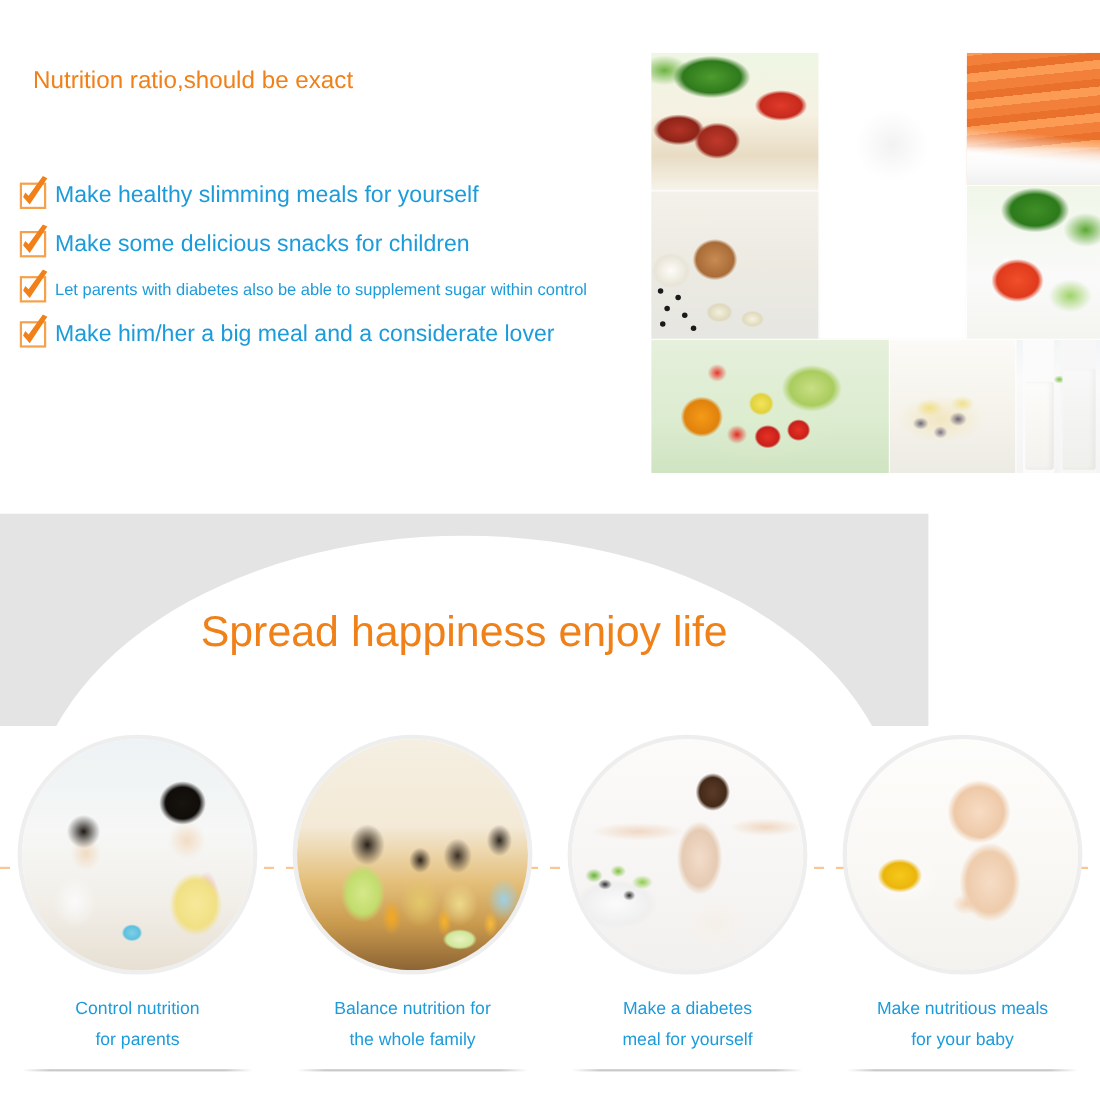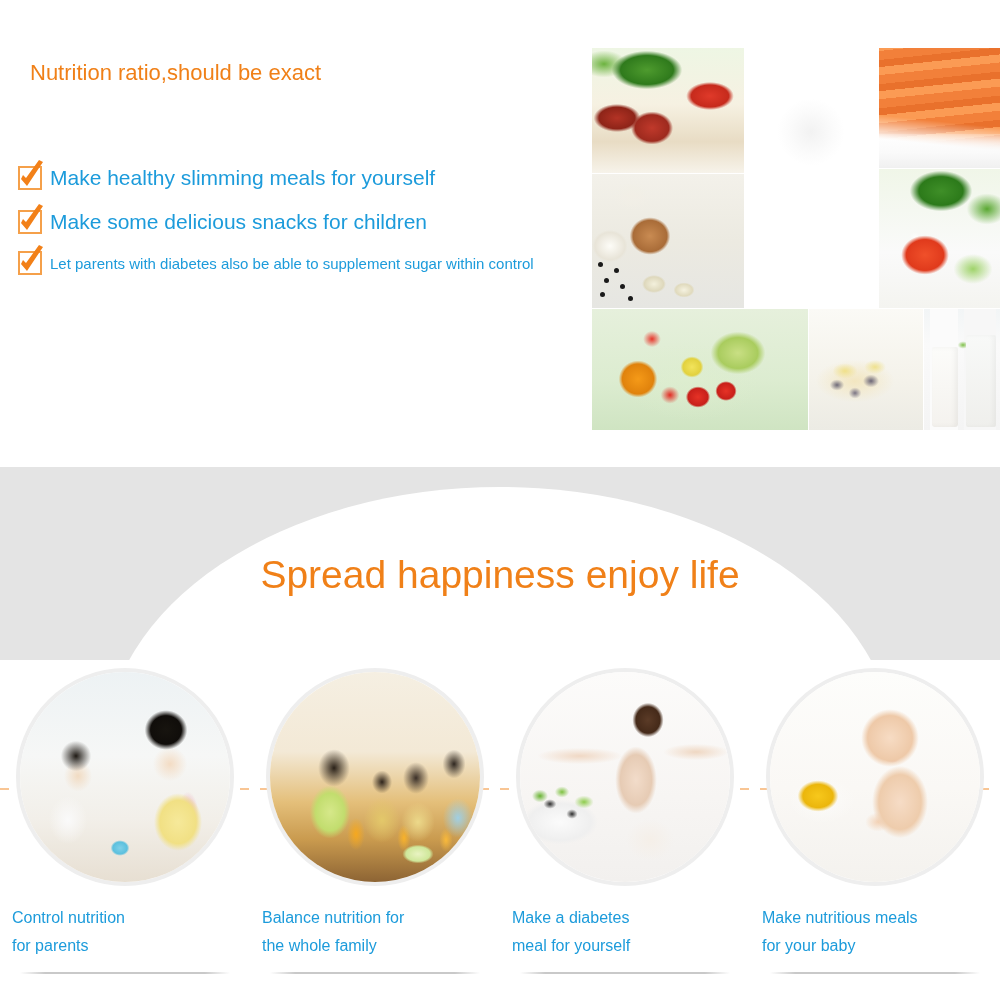--- a/index.html
+++ b/index.html
@@ -162,21 +162,21 @@
     background: linear-gradient(180deg, #f8f9f8 0%, #efefec 100%); border-radius: 2px;
     box-shadow: inset -3px 0 5px rgba(0,0,0,0.04); }
   .leaf-sprig { position:absolute; left:34px; top:30px; width:16px; height:22px;
     background: radial-gradient(ellipse 7px 5px at 5px 6px, #7fc04a 0%, rgba(127,192,74,0) 75%),
                 radial-gradient(ellipse 6px 5px at 12px 14px, #8ecb55 0%, rgba(142,203,85,0) 75%); }
 
   
   #section-band {
     position: absolute;
     left: 0; top: 467px;
-    width: 1000px; height: 193px;
+    width: 844px; height: 193px;
     background: #e4e4e4;
     overflow: hidden;
   }
   #band-arc {
     position: absolute;
     left: 50%;
     transform: translateX(-50%);
     top: 20px;
     width: 790px;
     height: 440px;
@@ -290,21 +290,21 @@
       radial-gradient(ellipse 24px 30px at 48px 148px, #fafafa 0%, rgba(250,250,250,0) 80%),
       radial-gradient(ellipse 12px 10px at 100px 176px, #7fd0e8 0%, #5cc0de 60%, rgba(92,192,222,0) 78%),
       linear-gradient(180deg, #edf2f4 0%, #f6f7f6 40%, #f2efe9 70%, #e7dfd2 100%);
   }
 
   .caption {
     position: absolute;
     left: 12px;
     top: 244px;
     width: 226px;
-    text-align: left;
+    text-align: center;
     color: #1C9BDB;
     font-size: 16px;
     line-height: 28px;
   }
   .caption-rule {
     position: absolute;
     left: 20px;
     top: 312px;
     width: 210px;
     height: 2px;
@@ -340,20 +340,28 @@
 
     <div class="benefit-row small">
       <span class="check-box">
         <svg width="30" height="34" viewBox="0 0 30 34">
             <path d="M4 20 L10 27 L26 3 L22 1 L9 19 L6 16 Z" fill="#F28018"></path>
           </svg>
       </span>
       <span class="benefit-text">Let parents with diabetes also be able to supplement sugar within control</span>
     </div>
 
+    <div class="benefit-row">
+      <span class="check-box">
+        <svg width="30" height="34" viewBox="0 0 30 34">
+            <path d="M4 20 L10 27 L26 3 L22 1 L9 19 L6 16 Z" fill="#F28018"></path>
+          </svg>
+      </span>
+      <span class="benefit-text">Make him/her a big meal and a considerate lover</span>
+    </div>
 
   </div>
 
   <div id="collage">
     <div class="ph" id="ph-meat"></div>
     <div class="ph" id="ph-eggs">
       <div class="dots">
         <span class="dot" style="left:4px;  top:0px;"></span>
         <span class="dot" style="left:20px; top:6px;"></span>
         <span class="dot" style="left:10px; top:16px;"></span>

